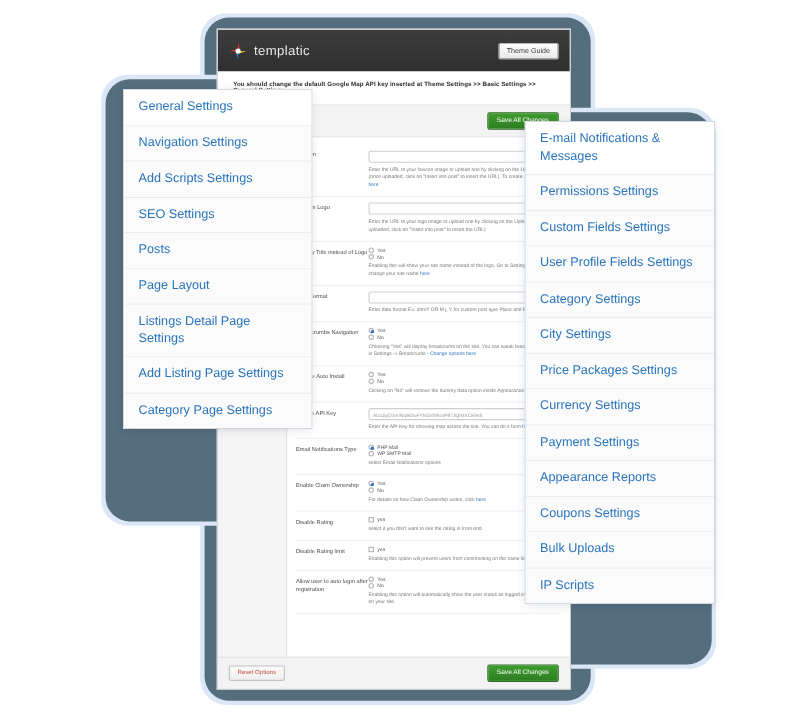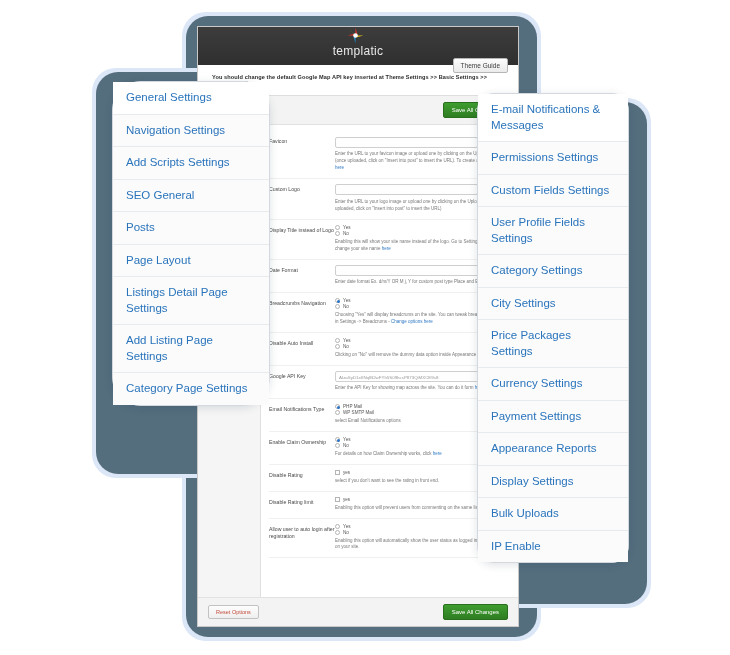--- a/index.html
+++ b/index.html
@@ -36,21 +36,20 @@
     background: #ffffff;
     border: 1px solid #c9c9c9;
     overflow: hidden;
   }
   #admin-header {
     height: 38px;
     background: #373737;
     background: linear-gradient(#3d3d3d, #2f2f2f);
     display: flex; align-items: center;
     padding: 0 10px;
-    flex-direction: column;
   }
   #logo-star {
     width: 17px; height: 17px;
     position: relative;
     margin-right: 6px;
     flex: 0 0 auto;
   }
   #logo-star svg { display: block; }
   #brand-name {
     color: #e8e8e8;
@@ -190,22 +189,22 @@
   }
   .opt-label { font-size: 4.6px; color: #555; }
 
   
   .menu-card {
     position: absolute;
     background: #ffffff;
     border: 1px solid #d2d8de;
     box-shadow: 0 2px 8px rgba(25,50,70,.14);
   }
-  #left-menu  { left: 112px; top: 81px;  width: 158px; border-radius: 29px; }
-  #right-menu { left: 477px; top: 93px; width: 152px; border-radius: 17px; }
+  #left-menu  { left: 112px; top: 81px;  width: 172px; }
+  #right-menu { left: 477px; top: 110px; width: 173px; }
   .menu-item {
     border-bottom: 1px solid #e8ebee;
     color: #2a74bb;
     font-size: 11.5px;
     padding: 8px 13px;
     line-height: 1.35;
     background: #fbfbfc;
   }
   .menu-item:first-child { background: #ffffff; }
   .menu-item:last-child { border-bottom: none; }
@@ -403,37 +402,37 @@
     <div id="toolbar-bottom" style="position:absolute;left:0;bottom:0;width:100%;background:#f3f3f3;border-top:1px solid #e2e2e2;padding:6px 10px;display:flex;justify-content:space-between;align-items:center;">
       <div class="reset-btn">Reset Options</div>
       <div class="save-btn">Save All Changes</div>
     </div>
   </div>
 
   <div class="menu-card" id="left-menu">
       <div class="menu-item">General Settings</div>
       <div class="menu-item">Navigation Settings</div>
       <div class="menu-item">Add Scripts Settings</div>
-      <div class="menu-item">SEO General</div>
+      <div class="menu-item">SEO Settings</div>
       <div class="menu-item">Posts</div>
       <div class="menu-item">Page Layout</div>
       <div class="menu-item">Listings Detail Page Settings</div>
       <div class="menu-item">Add Listing Page Settings</div>
       <div class="menu-item">Category Page Settings</div>
     </div>
 
   <div class="menu-card" id="right-menu">
       <div class="menu-item">E-mail Notifications &amp; Messages</div>
       <div class="menu-item">Permissions Settings</div>
       <div class="menu-item">Custom Fields Settings</div>
       <div class="menu-item">User Profile Fields Settings</div>
       <div class="menu-item">Category Settings</div>
       <div class="menu-item">City Settings</div>
       <div class="menu-item">Price Packages Settings</div>
       <div class="menu-item">Currency Settings</div>
       <div class="menu-item">Payment Settings</div>
       <div class="menu-item">Appearance Reports</div>
-      <div class="menu-item">Display Settings</div>
+      <div class="menu-item">Coupons Settings</div>
       <div class="menu-item">Bulk Uploads</div>
-      <div class="menu-item">IP Enable</div>
+      <div class="menu-item">IP Scripts</div>
     </div>
 
 </div>
 
 </body></html>

